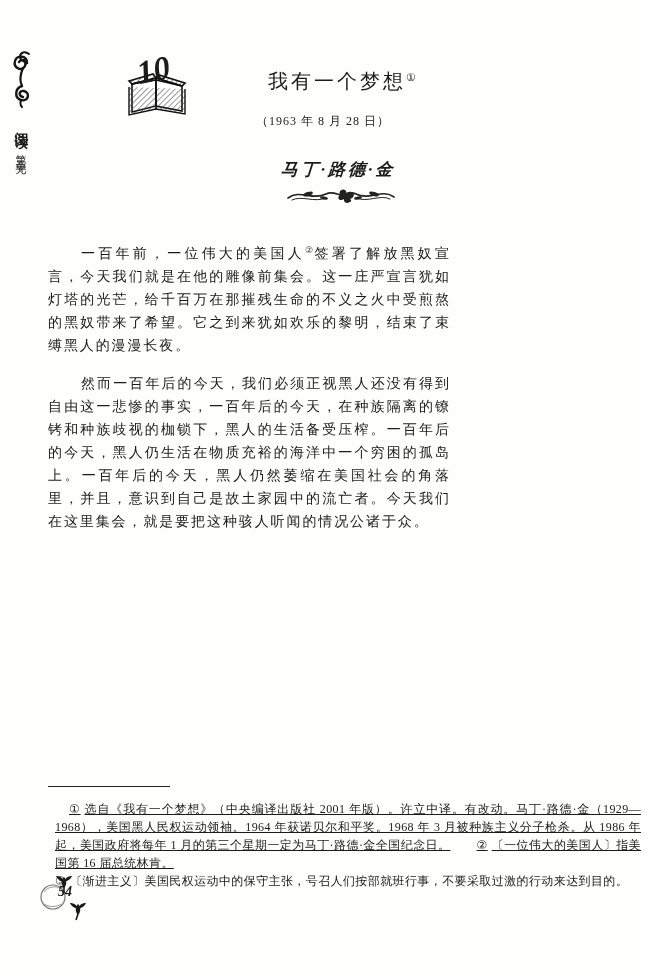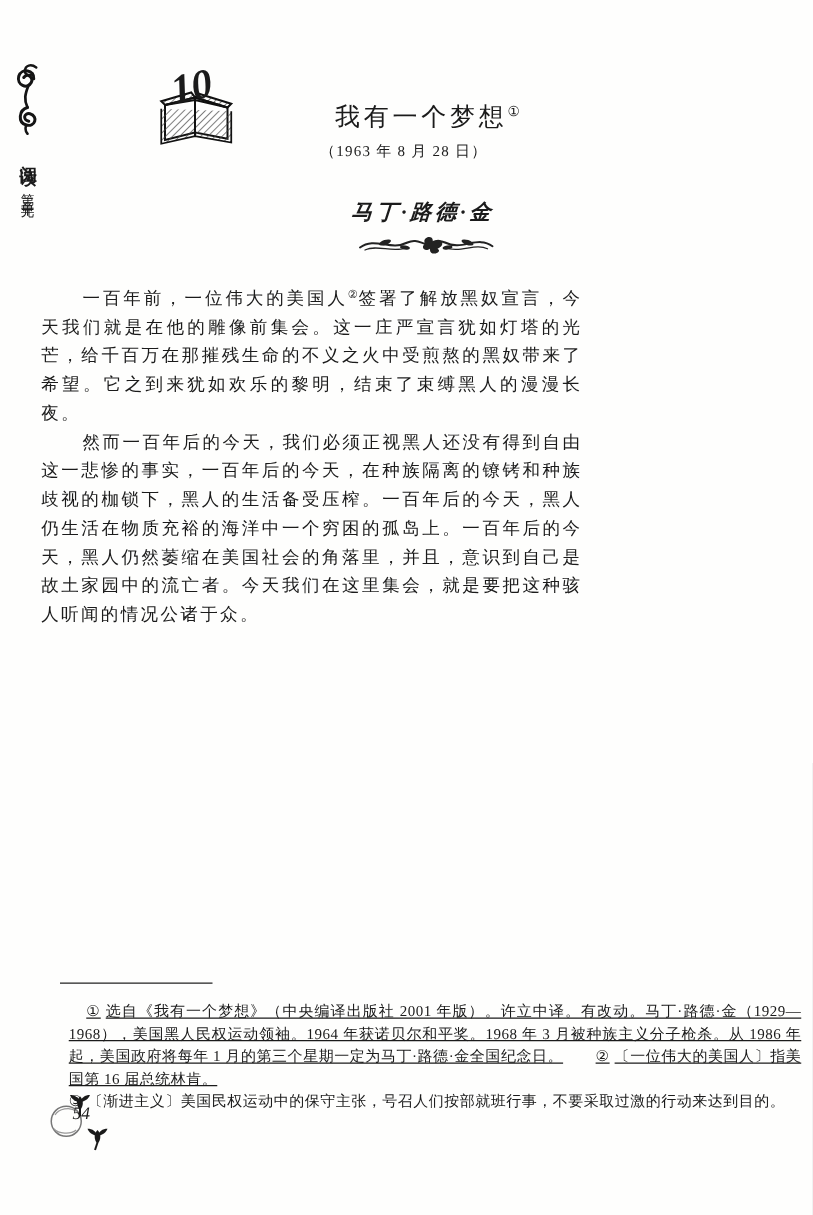--- a/index.html
+++ b/index.html
@@ -18,51 +18,51 @@
   .unit-sep { font-size:10px; padding:4px 0; }
   .unit-name { font-size:11px; letter-spacing:3px; }
   
   .lesson-badge { position:absolute; left:124px; top:56px; width:72px; height:66px; }
   .lesson-badge svg { position:absolute; left:0; top:10px; }
   .lesson-number {
     position:absolute; left:13px; top:-2px; font-size:33px; line-height:1;
     font-style:italic; font-weight:bold; transform:rotate(-12deg);
   }
   
-  .course-title { position:absolute; left:268px; top:80px; font-size:20px; letter-spacing:3px; white-space:nowrap; }
+  .course-title { position:absolute; left:268px; top:68px; font-size:20px; letter-spacing:3px; white-space:nowrap; }
   .course-title sup { font-size:11px; letter-spacing:0; vertical-align:7px; }
   .date-line { position:absolute; left:256px; top:113px; font-size:12px; letter-spacing:1px; white-space:nowrap; }
   .author-line {
     position:absolute; left:281px; top:158px; font-size:17px; font-weight:bold;
     font-style:italic; letter-spacing:3px; white-space:nowrap; transform:skewX(-4deg);
   }
   .author-flourish { position:absolute; left:286px; top:185px; }
   
   .body-text {
     position:absolute; left:33px; top:224px; width:433px;
     font-size:14px; line-height:23px; letter-spacing:1.9px;
     text-align:justify; text-justify:inter-character;
   }
-  .para { margin:0; text-indent:33px; }
+  .para { margin:15px; text-indent:33px; }
   .para sup { font-size:9px; letter-spacing:0; vertical-align:5px; }
   
   .footnote-separator { position:absolute; left:48px; top:786px; width:122px; border-top:1.5px solid #222; }
   .footnotes {
     position:absolute; left:55px; top:800px; width:586px;
     font-size:12px; line-height:18px; letter-spacing:0.4px;
     text-align:justify; text-justify:inter-character;
   }
   .fn-line { margin:0; }
   .fn-line:first-child { text-indent:14px;text-decoration:underline; }
   .fn-follow { margin-left:26px; }
   .fn-ref { padding-right:4px; }
   
   .page-footer { position:absolute; left:34px; top:874px; width:64px; height:56px; }
   .page-footer svg { position:absolute; left:0; top:0; }
-  .page-number { position:absolute; left:24px; top:10px; font-size:14px; font-weight:normal; font-style:italic; }
+  .page-number { position:absolute; left:24px; top:10px; font-size:14px; font-weight:bold; font-style:italic; }
 </style>
 </head>
 <body>
 
 <div class="page">
 
   <div class="sidebar-ornament">
     <svg width="26" height="58" viewBox="0 0 26 58" fill="none">
       <path d="M17,13 c1,-7 -10,-9 -12,-2 c-2,7 7,11 10,5 c2,-4 -3,-8 -6,-4" stroke="#151515" stroke-width="2.4" stroke-linecap="round"></path>
       <path d="M19,4 c-4,-3 -9,-2 -9,3 c0,3 4,4 6,2" stroke="#151515" stroke-width="2" stroke-linecap="round"></path>

